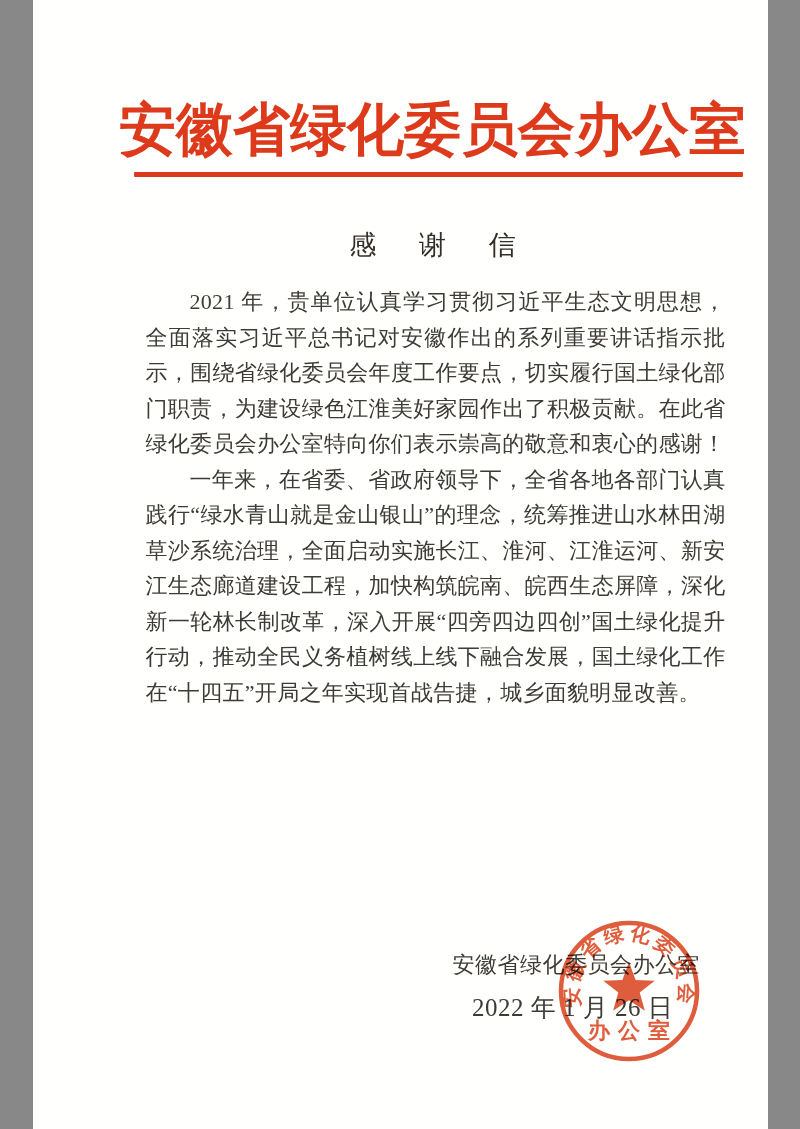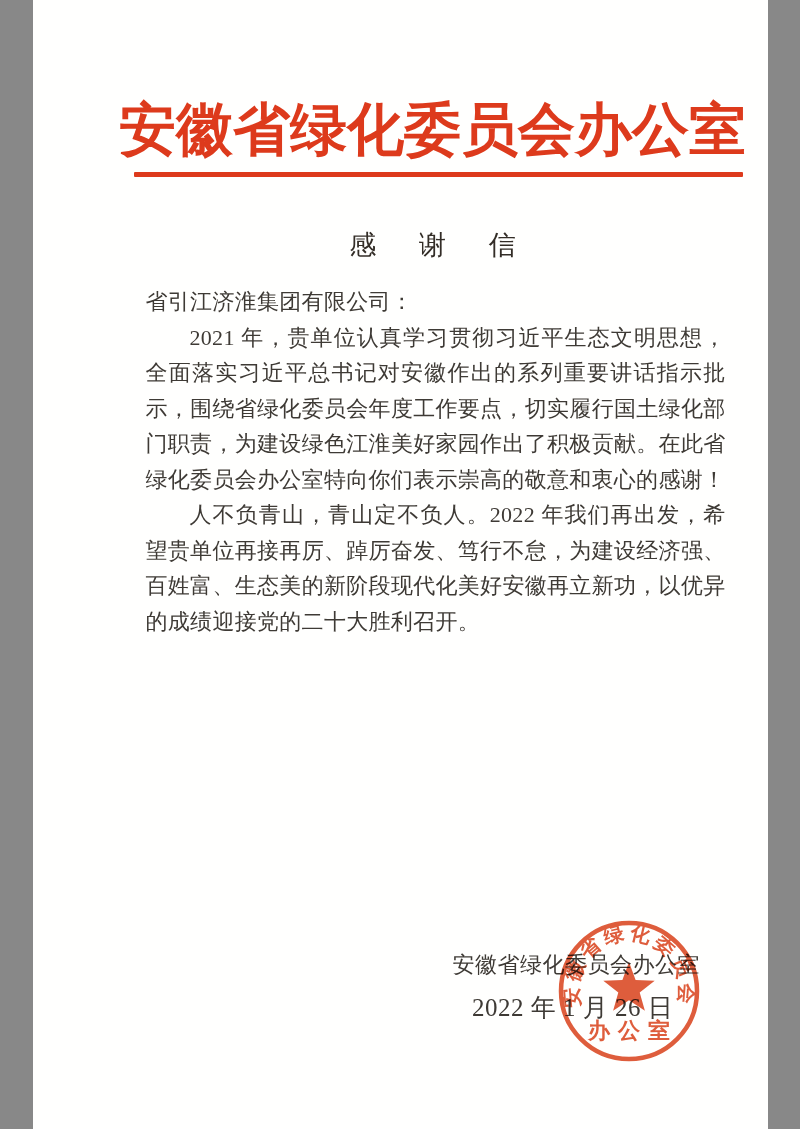--- a/index.html
+++ b/index.html
@@ -65,23 +65,22 @@
 
 <div class="page">
 
   <div class="letterhead">安徽省绿化委员会办公室</div>
 
   <div class="letterhead-rule"></div>
 
   <div class="letter-title">感 谢 信</div>
 
   <div class="letter-body">
-    <p>省引江济淮集团有限公司：</p>
     <p class="indent">2021 年，贵单位认真学习贯彻习近平生态文明思想，全面落实习近平总书记对安徽作出的系列重要讲话指示批示，围绕省绿化委员会年度工作要点，切实履行国土绿化部门职责，为建设绿色江淮美好家园作出了积极贡献。在此省绿化委员会办公室特向你们表示崇高的敬意和衷心的感谢！</p>
-    <p class="indent">人不负青山，青山定不负人。2022 年我们再出发，希望贵单位再接再厉、踔厉奋发、笃行不怠，为建设经济强、百姓富、生态美的新阶段现代化美好安徽再立新功，以优异的成绩迎接党的二十大胜利召开。</p>
+    <p class="indent">一年来，在省委、省政府领导下，全省各地各部门认真践行“绿水青山就是金山银山”的理念，统筹推进山水林田湖草沙系统治理，全面启动实施长江、淮河、江淮运河、新安江生态廊道建设工程，加快构筑皖南、皖西生态屏障，深化新一轮林长制改革，深入开展“四旁四边四创”国土绿化提升行动，推动全民义务植树线上线下融合发展，国土绿化工作在“十四五”开局之年实现首战告捷，城乡面貌明显改善。</p>
   </div>
 
   <div class="signature-block">
     <div class="signature-line">安徽省绿化委员会办公室</div>
     <div class="date-line">2022 年 1 月 26 日</div>
   </div>
 
   <svg class="seal" viewBox="0 0 148 148" xmlns="http://www.w3.org/2000/svg">
     <circle cx="74" cy="74" r="68" fill="none" stroke="#dc4f2b" stroke-width="4.5"></circle>
     <path id="seal-arc" d="M 26.1 91.4 A 51 51 0 1 1 121.9 91.4" fill="none"></path>

